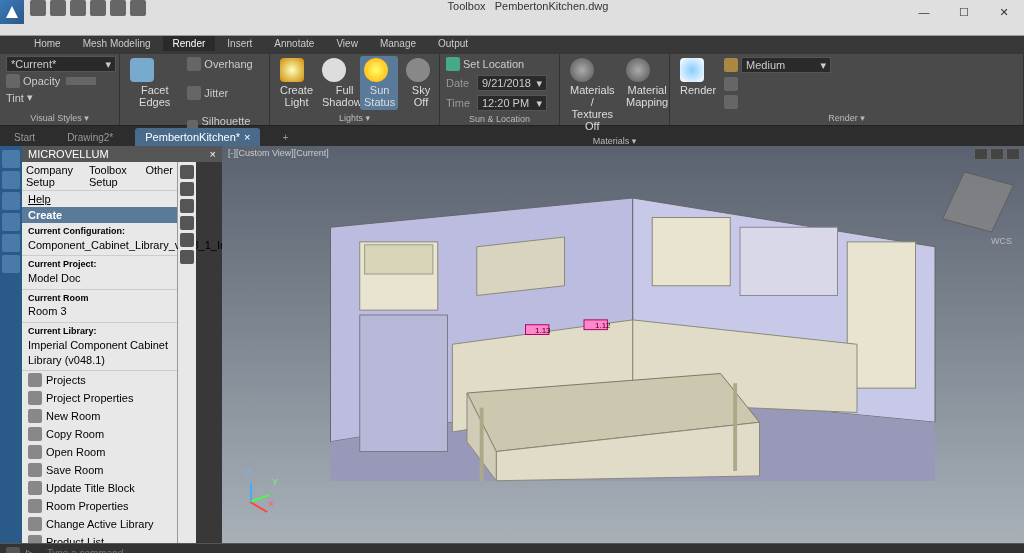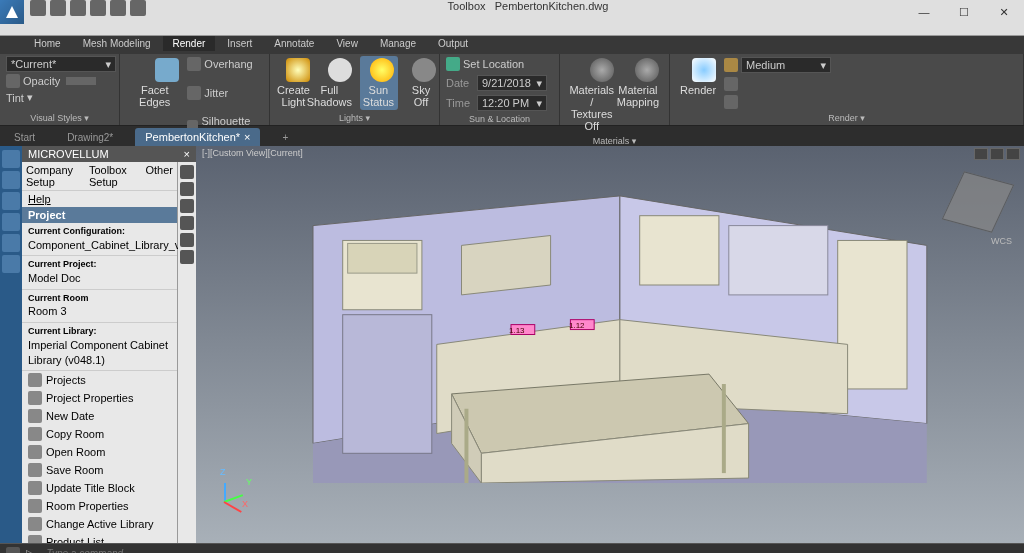--- a/index.html
+++ b/index.html
@@ -11,21 +11,21 @@
 .titlebar .center{flex:1;text-align:center;color:#333}
 .titlebar .winbtns{display:flex}
 .titlebar .winbtns div{width:40px;height:24px;display:flex;align-items:center;justify-content:center;color:#333}
 .menutabs{height:18px;background:#383838;display:flex;align-items:flex-start;padding-left:24px;gap:2px}
 .menutabs div{padding:2px 10px;color:#ccc;font-size:10px}
 .menutabs div.active{background:#2a2a2a;color:#fff}
 .ribbon{height:72px;background:#4a4a4a;display:flex;border-bottom:1px solid #222}
 .panel{border-right:1px solid #333;padding:2px 6px;display:flex;flex-direction:column;justify-content:space-between}
 .panel-body{display:flex;gap:4px;align-items:flex-start;flex:1}
 .panel-label{font-size:9px;color:#bbb;text-align:center;padding-top:2px}
-.bigbtn{display:flex;flex-direction:column;align-items:flex-end;gap:2px;padding:2px 4px;color:#ddd;font-size:9px;text-align:center;min-width:38px}
+.bigbtn{display:flex;flex-direction:column;align-items:flex-start;gap:2px;padding:2px 4px;color:#ddd;font-size:9px;text-align:center;min-width:38px}
 .bigbtn .ico{width:24px;height:24px;border-radius:4px}
 .bigbtn.sel{background:#5a7a9a;border-radius:3px}
 .smallrow{display:flex;align-items:center;gap:3px;color:#ccc;font-size:9px;padding:1px 0}
 .smallrow .sico{width:14px;height:14px;background:#666;border-radius:2px}
 .combo{background:#2a2a2a;border:1px solid #555;color:#ccc;padding:1px 4px;font-size:9px;width:70px;height:16px;display:flex;align-items:center;justify-content:space-between}
 .doctabs{height:20px;background:#2d2d2d;display:flex;align-items:end;padding-left:4px;gap:12px}
 .doctab{padding:3px 10px;color:#999;font-size:10px;border-radius:3px 3px 0 0;display:flex;align-items:center;gap:4px}
 .doctab.active{background:#4a6a8a;color:#fff}
 .main{display:flex;height:397px}
 .leftstrip{width:22px;background:#2a5a88;display:flex;flex-direction:column;align-items:center;gap:3px;padding-top:4px}
@@ -234,51 +234,51 @@
 <div class="main">
   <div class="leftstrip">
     <div></div>
     <div></div>
     <div></div>
     <div></div>
     <div></div>
     <div></div>
   </div>
 
-  <div style="display:flex;flex-direction:column;width:174px">
+  <div style="display:flex;flex-direction:column;width:200px">
     <div class="palette-hdr">
         <span>MICROVELLUM</span>
         <span>×</span>
       </div>
     <div style="display:flex;flex:1;overflow:hidden">
       <div class="palette">
         <div class="palette-menu">
           <span>Company Setup</span>
           <span>Toolbox Setup</span>
           <span>Other</span>
         </div>
         <div class="tree-row">
             <span style="text-decoration:underline">Help</span>
           </div>
-        <div class="section-hdr">Project</div>
+        <div class="section-hdr">Create</div>
         <div class="info-block"><b>Current Configuration:</b><br><span>Component_Cabinet_Library_v048_1_Imperial</span></div>
         <div class="info-block"><b>Current Project:</b><br><span>Model Doc</span></div>
         <div class="info-block"><b>Current Room</b><br><span>Room 3</span></div>
         <div class="info-block"><b>Current Library:</b><br><span>Imperial Component Cabinet Library (v048.1)</span></div>
         <div class="tree-row">
             <span class="tico"></span>
             <span>Projects</span>
           </div>
         <div class="tree-row">
             <span class="tico"></span>
             <span>Project Properties</span>
           </div>
         <div class="tree-row">
             <span class="tico"></span>
-            <span>New Date</span>
+            <span>New Room</span>
           </div>
         <div class="tree-row">
             <span class="tico"></span>
             <span>Copy Room</span>
           </div>
         <div class="tree-row">
             <span class="tico"></span>
             <span>Open Room</span>
           </div>
         <div class="tree-row">

